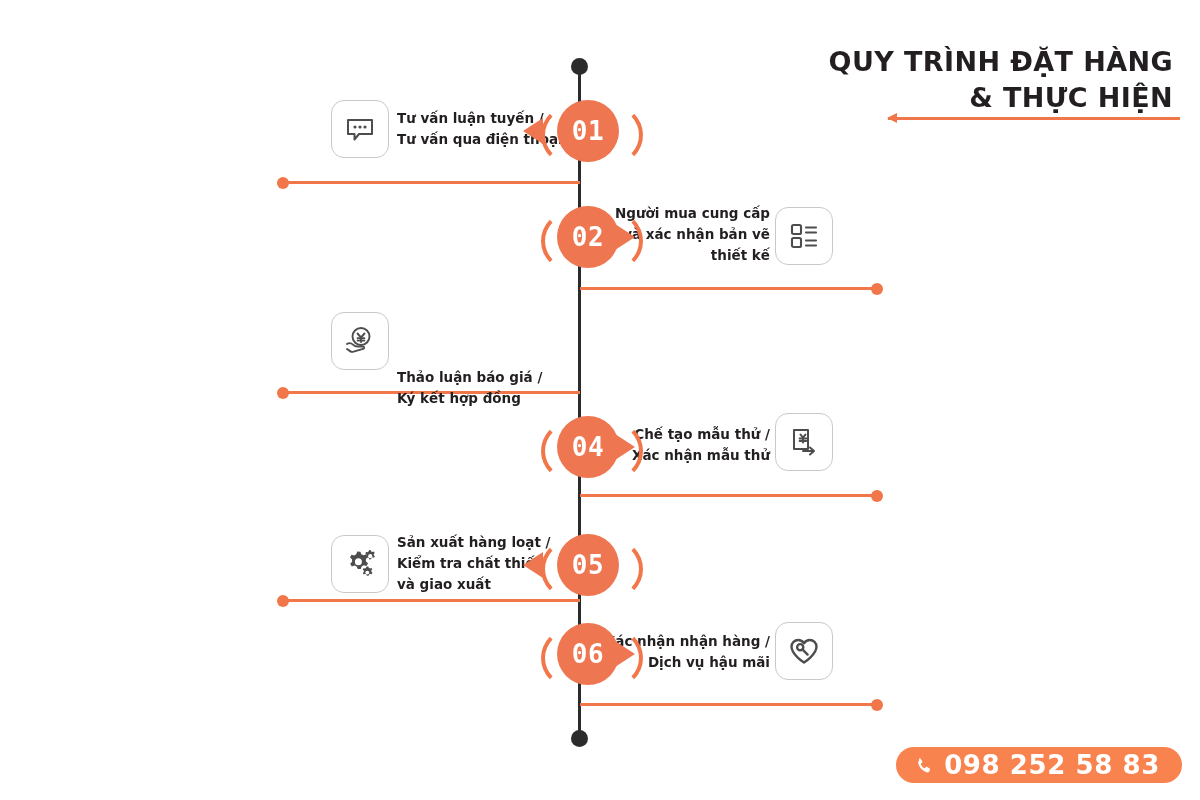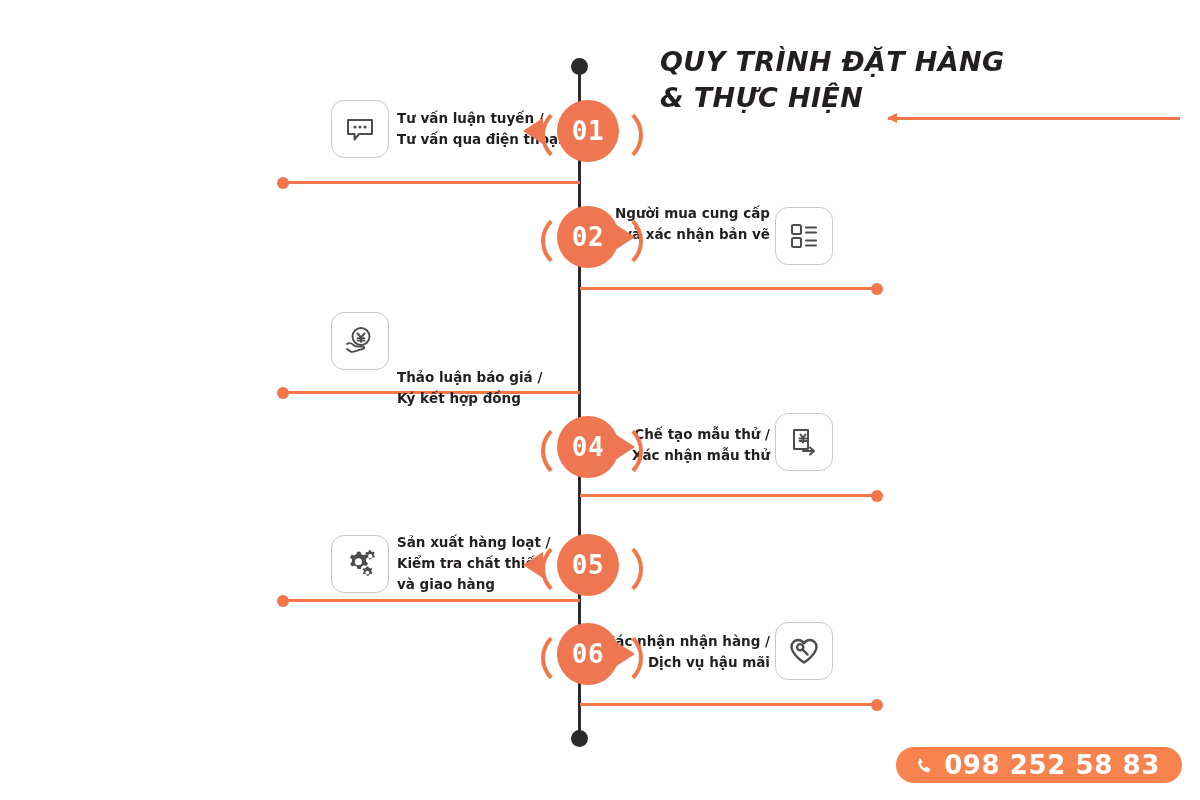--- a/index.html
+++ b/index.html
@@ -7,22 +7,22 @@
     width:1200px;height:800px;
     background:#ffffff;
     font-family:"DejaVu Sans","Liberation Sans",sans-serif;
     overflow:hidden;
     position:relative;
   }
   #stage{position:absolute;left:0;top:0;width:1200px;height:800px;}
 
   
   .title-block{
-    position:absolute; right:20px; top:44px;
-    width:520px;font-style:italic;
+    position:absolute; right:27px; top:44px;
+    text-align:right; width:520px;
   }
   .title-line{
     font-size:27px; font-weight:bold; color:#231f20;
     letter-spacing:.4px; line-height:36px; white-space:nowrap;
   }
   .title-rule{
     position:absolute; right:20px; top:117px;
     width:292px; height:3px; background:#f1764a;
   }
   .title-rule:before{
@@ -195,20 +195,21 @@
       <div class="step-inner">
     <div class="badge">
       <span class="arc arc-left"></span>
       <span class="arc arc-right"></span>
       <span class="pointer to-right"></span>
       <span class="badge-circle">02</span>
     </div>
     <div class="step-text align-right" style="left:575px;top:-3px;width:195px;">
       <div>Người mua cung cấp</div>
       <div>và xác nhận bản vẽ</div>
+      <div>thiết kế</div>
     </div>
     <div class="icon-box" style="left:775px;top:1px;">
       <svg width="34" height="34" viewBox="0 0 34 34" fill="none" stroke="#4d4d4d" stroke-width="2.1">
         <rect x="5" y="6" width="9" height="9" rx="1.6"></rect>
         <rect x="5" y="19" width="9" height="9" rx="1.6"></rect>
         <line x1="19" y1="8.5" x2="29" y2="8.5" stroke-linecap="round"></line>
         <line x1="19" y1="13.5" x2="29" y2="13.5" stroke-linecap="round"></line>
         <line x1="19" y1="21.5" x2="29" y2="21.5" stroke-linecap="round"></line>
         <line x1="19" y1="26.5" x2="29" y2="26.5" stroke-linecap="round"></line>
       </svg>
@@ -268,21 +269,21 @@
         <circle cx="16.4" cy="15.8" r="3.5" fill="#ffffff"></circle>
         <path d="M26.2 6.1l.7-1.7 2 .1.6 1.7 1.5.6 1.7-.6 1 1.7-1.2 1.3.1 1.6 1.3 1.2-1 1.7-1.7-.5-1.4.8-.5 1.7-2 .1-.7-1.7-1.5-.7-1.7.7-1-1.7 1.2-1.3-.1-1.6-1.3-1.2 1-1.7 1.7.5z" transform="scale(0.82) translate(6.2,0.6)"></path>
         <circle cx="28.2" cy="10.2" r="2.1" fill="#ffffff"></circle>
         <path d="M24.1 22.4l.6-1.5h1.8l.5 1.5 1.3.6 1.5-.5.9 1.5-1.1 1.1.1 1.4 1.2 1.1-.9 1.5-1.5-.5-1.3.7-.4 1.5h-1.8l-.6-1.5-1.3-.6-1.5.6-.9-1.5 1.1-1.1-.1-1.4-1.2-1.1.9-1.5 1.5.5z" transform="scale(0.95) translate(1.2,0.6)"></path>
         <circle cx="25.3" cy="26.6" r="1.9" fill="#ffffff"></circle>
       </svg>
     </div>
     <div class="step-text align-left" style="left:397px;top:-2px;">
       <div>Sản xuất hàng loạt /</div>
       <div>Kiểm tra chất thiết</div>
-      <div>và giao hàng</div>
+      <div>và giao xuất</div>
     </div>
     <div class="badge">
       <span class="arc arc-left"></span>
       <span class="arc arc-right"></span>
       <span class="pointer to-left"></span>
       <span class="badge-circle">05</span>
     </div>
   </div>
     </div>
 

